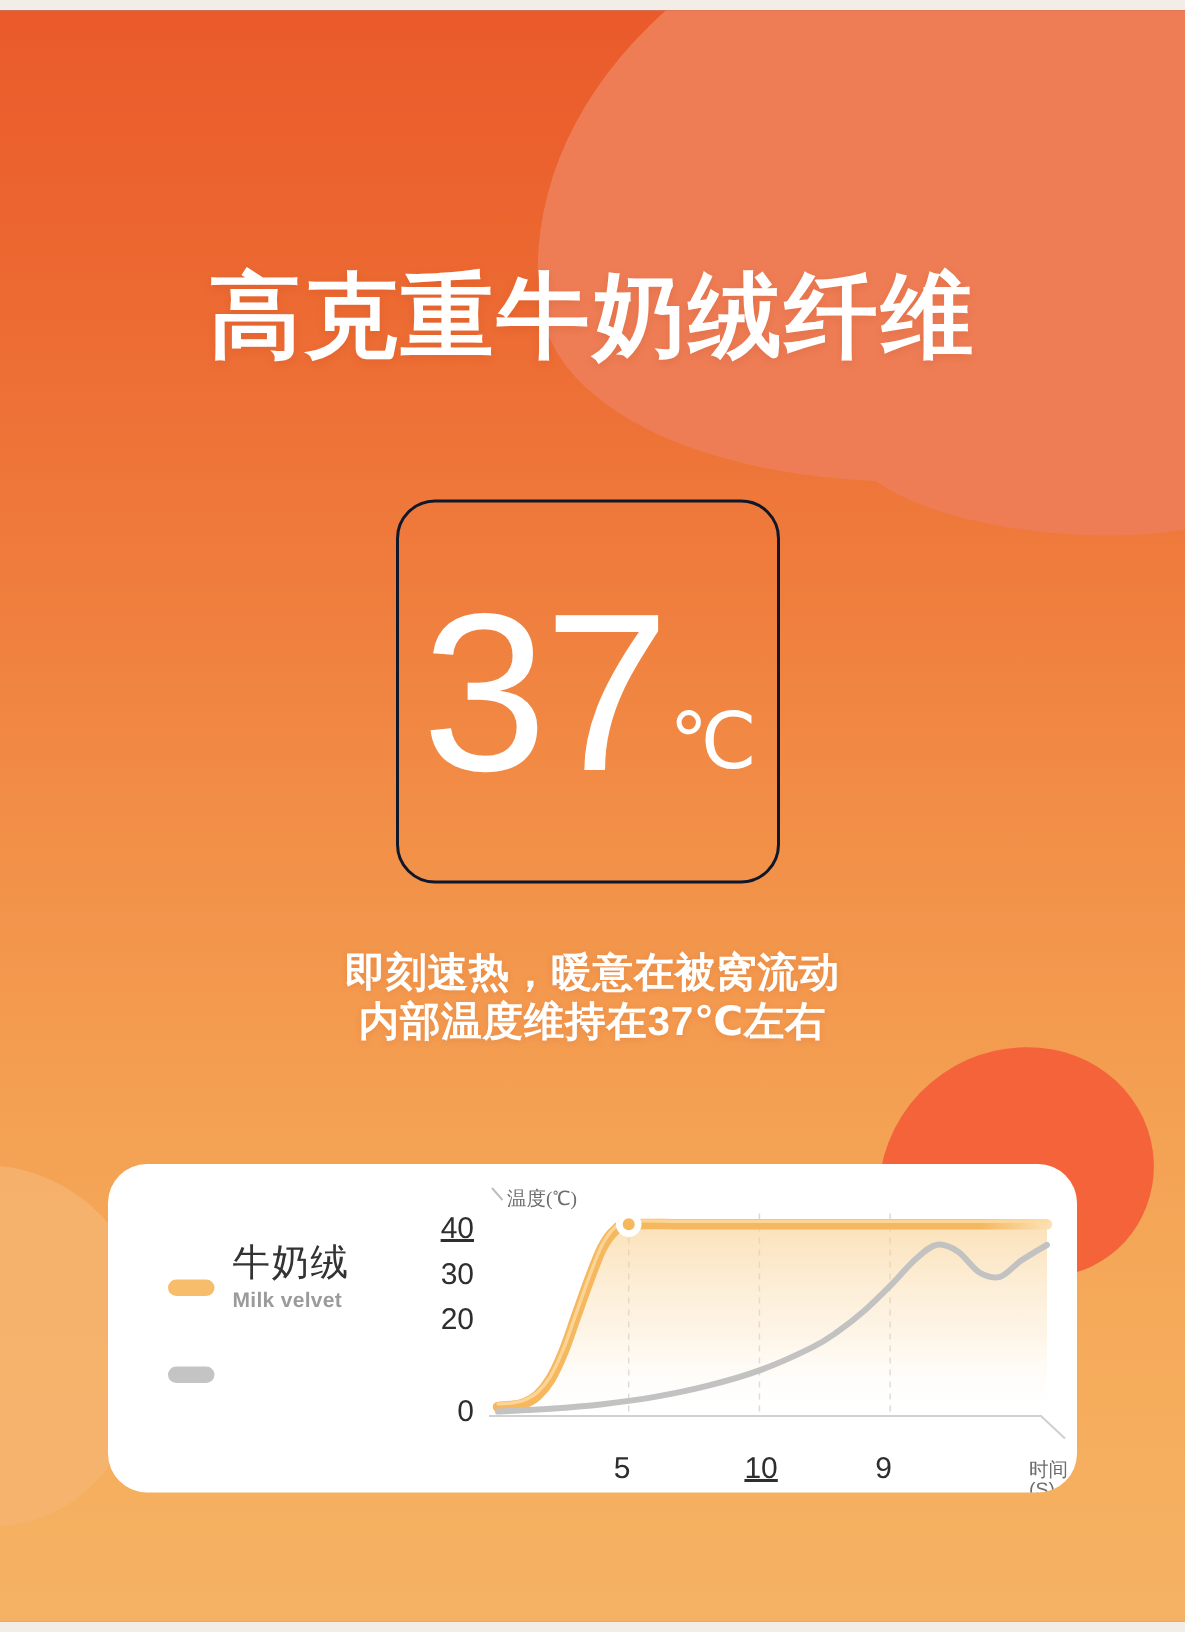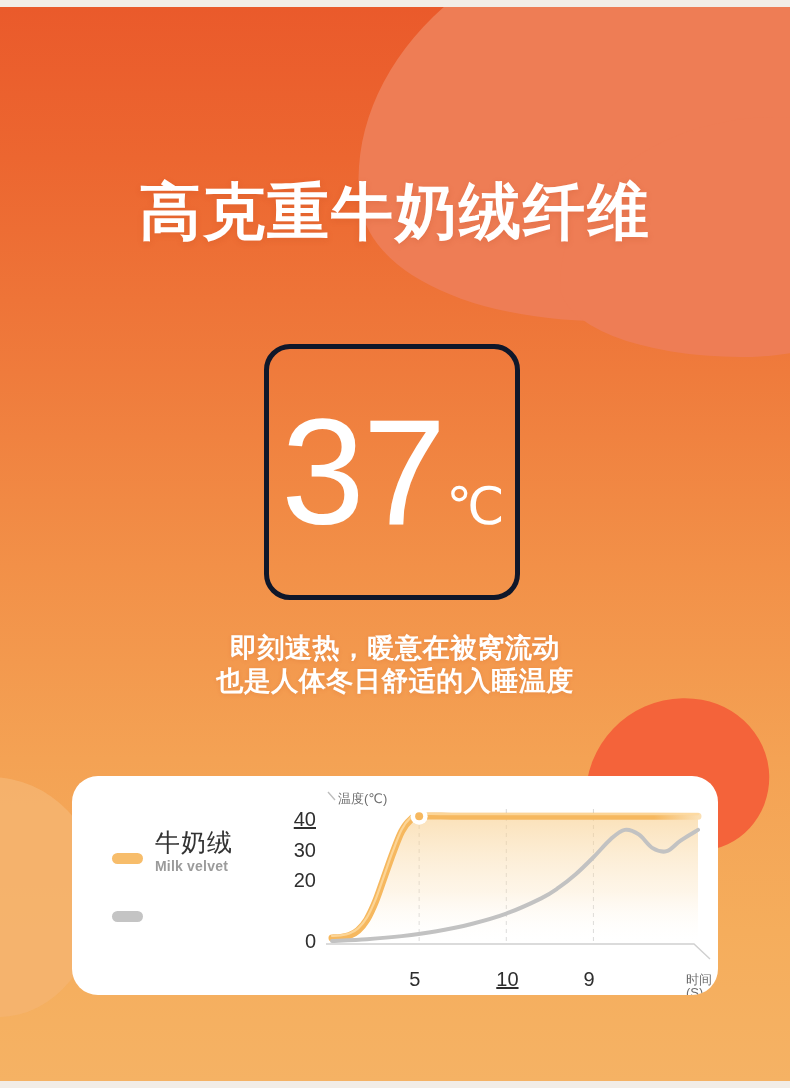--- a/index.html
+++ b/index.html
@@ -86,23 +86,23 @@
     font-size: 62px;
     font-weight: bold;
     letter-spacing: 2px;
     line-height: 1.1;
     text-shadow: 0 2px 6px rgba(180,60,20,.18);
   }
 
   
   .badge {
     position: absolute;
-    left: 264px; top: 344px;
+    left: 264px; top: 333px;
     width: 256px; height: 256px;
-    border: 5px solid #0f172a;
+    border: 2px solid #0f172a;
     border-radius: 26px;
     box-sizing: border-box;
   }
   .badge-inner {
     position: absolute;
     left: 0; top: 0;
     width: 100%; height: 100%;
     display: flex;
     align-items: center;
     justify-content: center;
@@ -220,21 +220,21 @@
 
   <div class="badge">
     <div class="badge-inner">
       <span class="badge-num">37</span>
       <span class="badge-unit">℃</span>
     </div>
   </div>
 
   <div class="subcopy">
     <div>即刻速热，暖意在被窝流动</div>
-    <div>也是人体冬日舒适的入睡温度</div>
+    <div>内部温度维持在37℃左右</div>
   </div>
 
   <div class="card">
 
     <div class="legend">
       <div class="legend-row">
         <div class="legend-swatch" id="sw0" style="background: rgb(247, 189, 107);"></div>
         <div class="legend-texts">
           <div class="legend-cn">牛奶绒</div>
           <div class="legend-en">Milk velvet</div>
@@ -276,20 +276,20 @@
           <div class="ytick" style="top: 147px; left: 8px; width: 36px;">0</div>
           <div class="ytick" style="top: 86.1111px; left: 8px; width: 36px;">20</div>
           <div class="ytick" style="top: 55.6667px; left: 8px; width: 36px; text-align: right;">30</div>
           <div class="ytick" style="top: 25.2222px; left: 8px; width: 36px; text-decoration: underline;">40</div>
         </div>
       <div id="xtick-holder">
           <div class="xtick" style="left: 137.143px; top: 185px;">5</div>
           <div class="xtick" style="left: 224.286px; top: 185px; text-decoration: underline;">10</div>
           <div class="xtick" style="left: 311.429px; top: 185px;">9</div>
         </div>
-      <div class="axis-label" id="ylab" style="left: 66px; top: 8px;">温度(℃)</div>
+      <div class="axis-label" id="ylab" style="left: 66px; top: 8px; font-family: Liberation Serif, serif;">温度(℃)</div>
       <div class="axis-label" id="xlab" style="left: 414px; top: 189px;">时间(S)</div>
     </div>
 
   </div>
 
   <div class="strip-bottom"></div>
 </div>
 
 </body></html>

